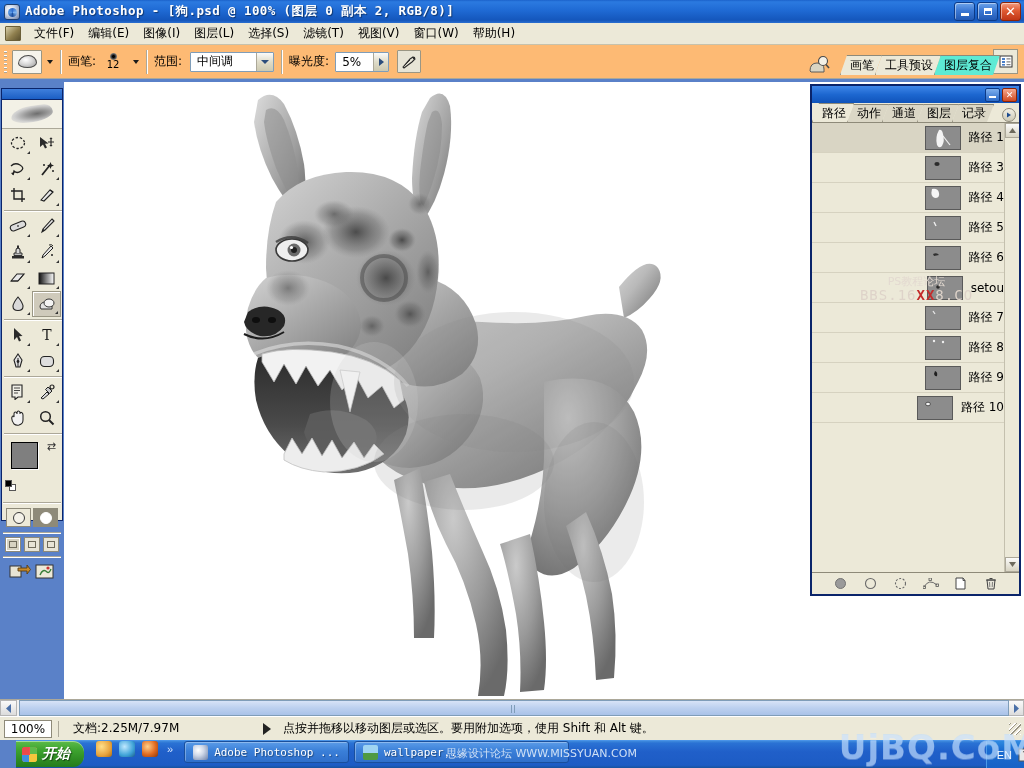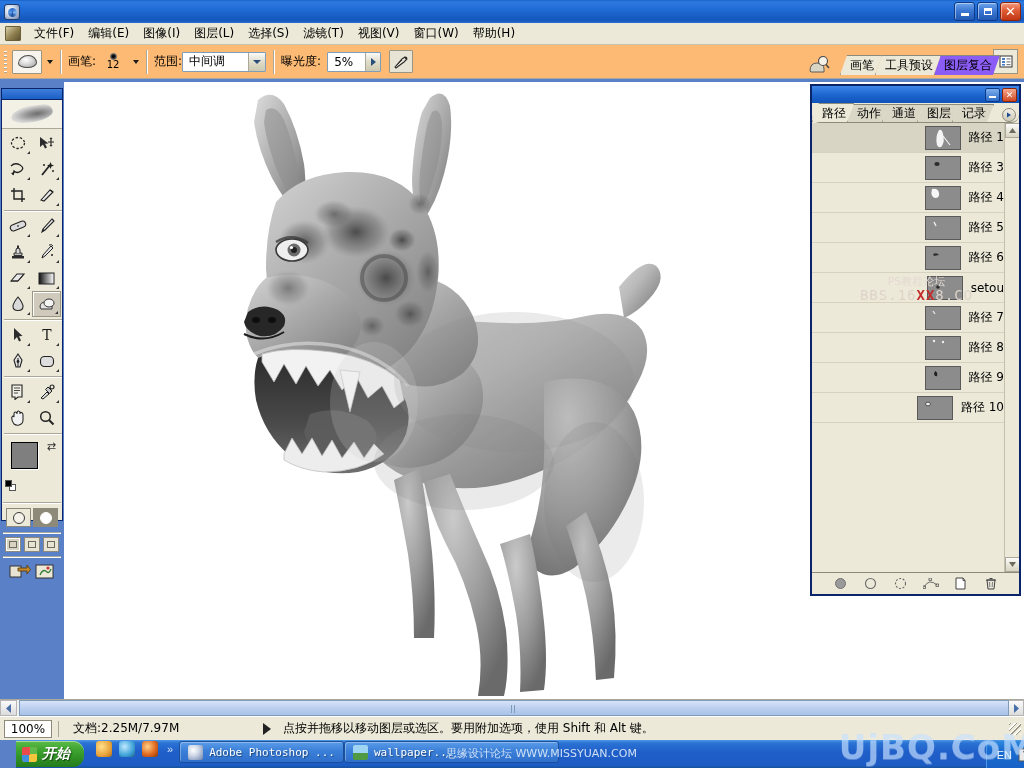--- a/index.html
+++ b/index.html
@@ -211,21 +211,21 @@
     flex: none;
   }
   .pt-btn {
     width: 15px; height: 14px; border: 1px solid #0c3a87; border-radius: 2px;
     background: linear-gradient(to bottom, #7fb0ee, #2a6ac8);
     display:flex;align-items:center;justify-content:center; color:#fff; font-size:9px; font-weight:bold;
   }
   .pt-btn.close { background: linear-gradient(to bottom, #f5a98f, #d04a22); border-color:#8d2406; }
   #panel-tabs {
     height: 20px; background: #ece9d8; display: flex; align-items: flex-end;
-    border-bottom: 1px solid #8e8a79; position: relative; flex: none; border-radius: 8px;
+    border-bottom: 1px solid #8e8a79; position: relative; flex: none;
   }
   .ptab {
     height: 18px; padding: 0 7px 0 9px; font-size: 12px; display: flex; align-items: center;
     background: #dbd7c6; border: 1px solid #8e8a79; border-bottom: none; margin-right: -7px;
     font-family: "DejaVu Sans", sans-serif; white-space: nowrap;
     clip-path: polygon(7px 0, 100% 0, calc(100% - 7px) 100%, 0% 100%);
     position: relative;
   }
   .ptab.active { background: #ece9d8; height: 19px; z-index: 5; font-weight: normal; }
   .ptab-menu {
@@ -331,21 +331,21 @@
     box-shadow: -8px 8px 0 #3f8ee0, 0 8px 0 #f5c63c;
   }
   #start-btn .lbl {
     color: #fff; font-size: 14px; font-weight: bold; font-style: italic;
     font-family: "DejaVu Sans", sans-serif; text-shadow: 1px 1px 1px rgba(0,0,0,0.5);
   }
   #quicklaunch { display: flex; align-items: center; gap: 7px; padding: 0 6px; flex: none; }
   .ql-icon { width: 16px; height: 16px; border-radius: 3px; }
   .ql-sep { color: #cfe2ff; font-size: 11px; margin-left: 2px; }
   .task-btn {
-    height: 22px; padding: 0 8px; flex: none;
+    height: 22px; margin-left: 5px; padding: 0 8px; flex: none;
     background: linear-gradient(to bottom, #5b9ce8 0%, #3a7fd8 45%, #2f6fcb 100%);
     border: 1px solid #1a4f9c; border-radius: 3px;
     display: flex; align-items: center; gap: 6px;
     box-shadow: inset 1px 1px 0 rgba(255,255,255,0.3);
     max-width: 250px; overflow: hidden;
   }
   .task-btn .ti { width: 15px; height: 15px; border-radius: 2px; flex: none; }
   .task-btn .tl {
     color: #fff; font-size: 11px; font-family: "DejaVu Sans Mono", monospace;
     white-space: nowrap; overflow: hidden; text-overflow: ellipsis;
@@ -368,20 +368,21 @@
     font-size: 34px; font-weight: bold; font-family: "DejaVu Sans", sans-serif;
     color: rgba(190,220,255,0.55); letter-spacing: 1px;
     text-shadow: 0 1px 0 rgba(255,255,255,0.25);
   }
 </style>
 </head>
 <body>
 
 <div id="titlebar">
   <div class="tb-icon"></div>
+  <div class="tb-title">Adobe Photoshop - [狗.psd @ 100% (图层 0 副本 2, RGB/8)]</div>
   <div class="tb-btns">
     <div class="tb-btn">
         <span class="glyph-min"></span>
       </div>
     <div class="tb-btn">
         <span class="glyph-rest"></span>
       </div>
     <div class="tb-btn close">
         <span class="glyph-close">✕</span>
       </div>
@@ -413,21 +414,21 @@
   <span class="ob-label">画笔:</span>
   <div class="brush-preview">
     <span class="brush-dot"></span>
     <span class="brush-size">12</span>
   </div>
   <span class="tri-down"></span>
 
   <div class="ob-sep"></div>
 
   <span class="ob-label">范围:</span>
-  <div class="combo" style="width:84px; ">
+  <div class="combo" style="width:84px; margin-left:8px;">
     <span class="cv">中间调</span>
     <span class="cbtn">
         <i class="chev"></i>
       </span>
   </div>
 
   <div class="ob-sep"></div>
 
   <span class="ob-label">曝光度:</span>
   <div class="combo" style="width:54px; margin-left:6px;">
@@ -464,21 +465,21 @@
   <svg width="24" height="20" viewBox="0 0 24 20">
     <path d="M2 16 Q2 8 9 8 Q16 8 16 14 L16 17 L3 17 Z" fill="#d9d5c4" stroke="#5a5a5a" stroke-width="1"></path>
     <circle cx="15" cy="6" r="4.5" fill="#f3f1e8" stroke="#4a4a4a" stroke-width="1.1"></circle>
     <line x1="18" y1="9.5" x2="21" y2="13" stroke="#4a4a4a" stroke-width="1.6"></line>
   </svg>
 </div>
 
 <div style="position:absolute; left:840px; top:53px; height:22px; display:flex; align-items:flex-end;">
   <div class="ptab" style="background:#ece9d8; height:20px;">画笔</div>
   <div class="ptab" style="background:#ece9d8; height:20px;">工具预设</div>
-  <div class="ptab" style="background:#8b5cf6; height:20px;text-align:right;">图层复合</div>
+  <div class="ptab" style="background:#5eead4; height:20px;text-align:right;">图层复合</div>
 </div>
 
 <div id="canvas-area">
   <div id="dog-wrap">
     <svg width="540" height="620" viewBox="0 0 540 620">
       <defs>
         <linearGradient id="bodyG" x1="0" y1="0" x2="1" y2="1">
           <stop offset="0%" stop-color="#d5d5d5"></stop>
           <stop offset="40%" stop-color="#b9b9b9"></stop>
           <stop offset="75%" stop-color="#8d8d8d"></stop>

